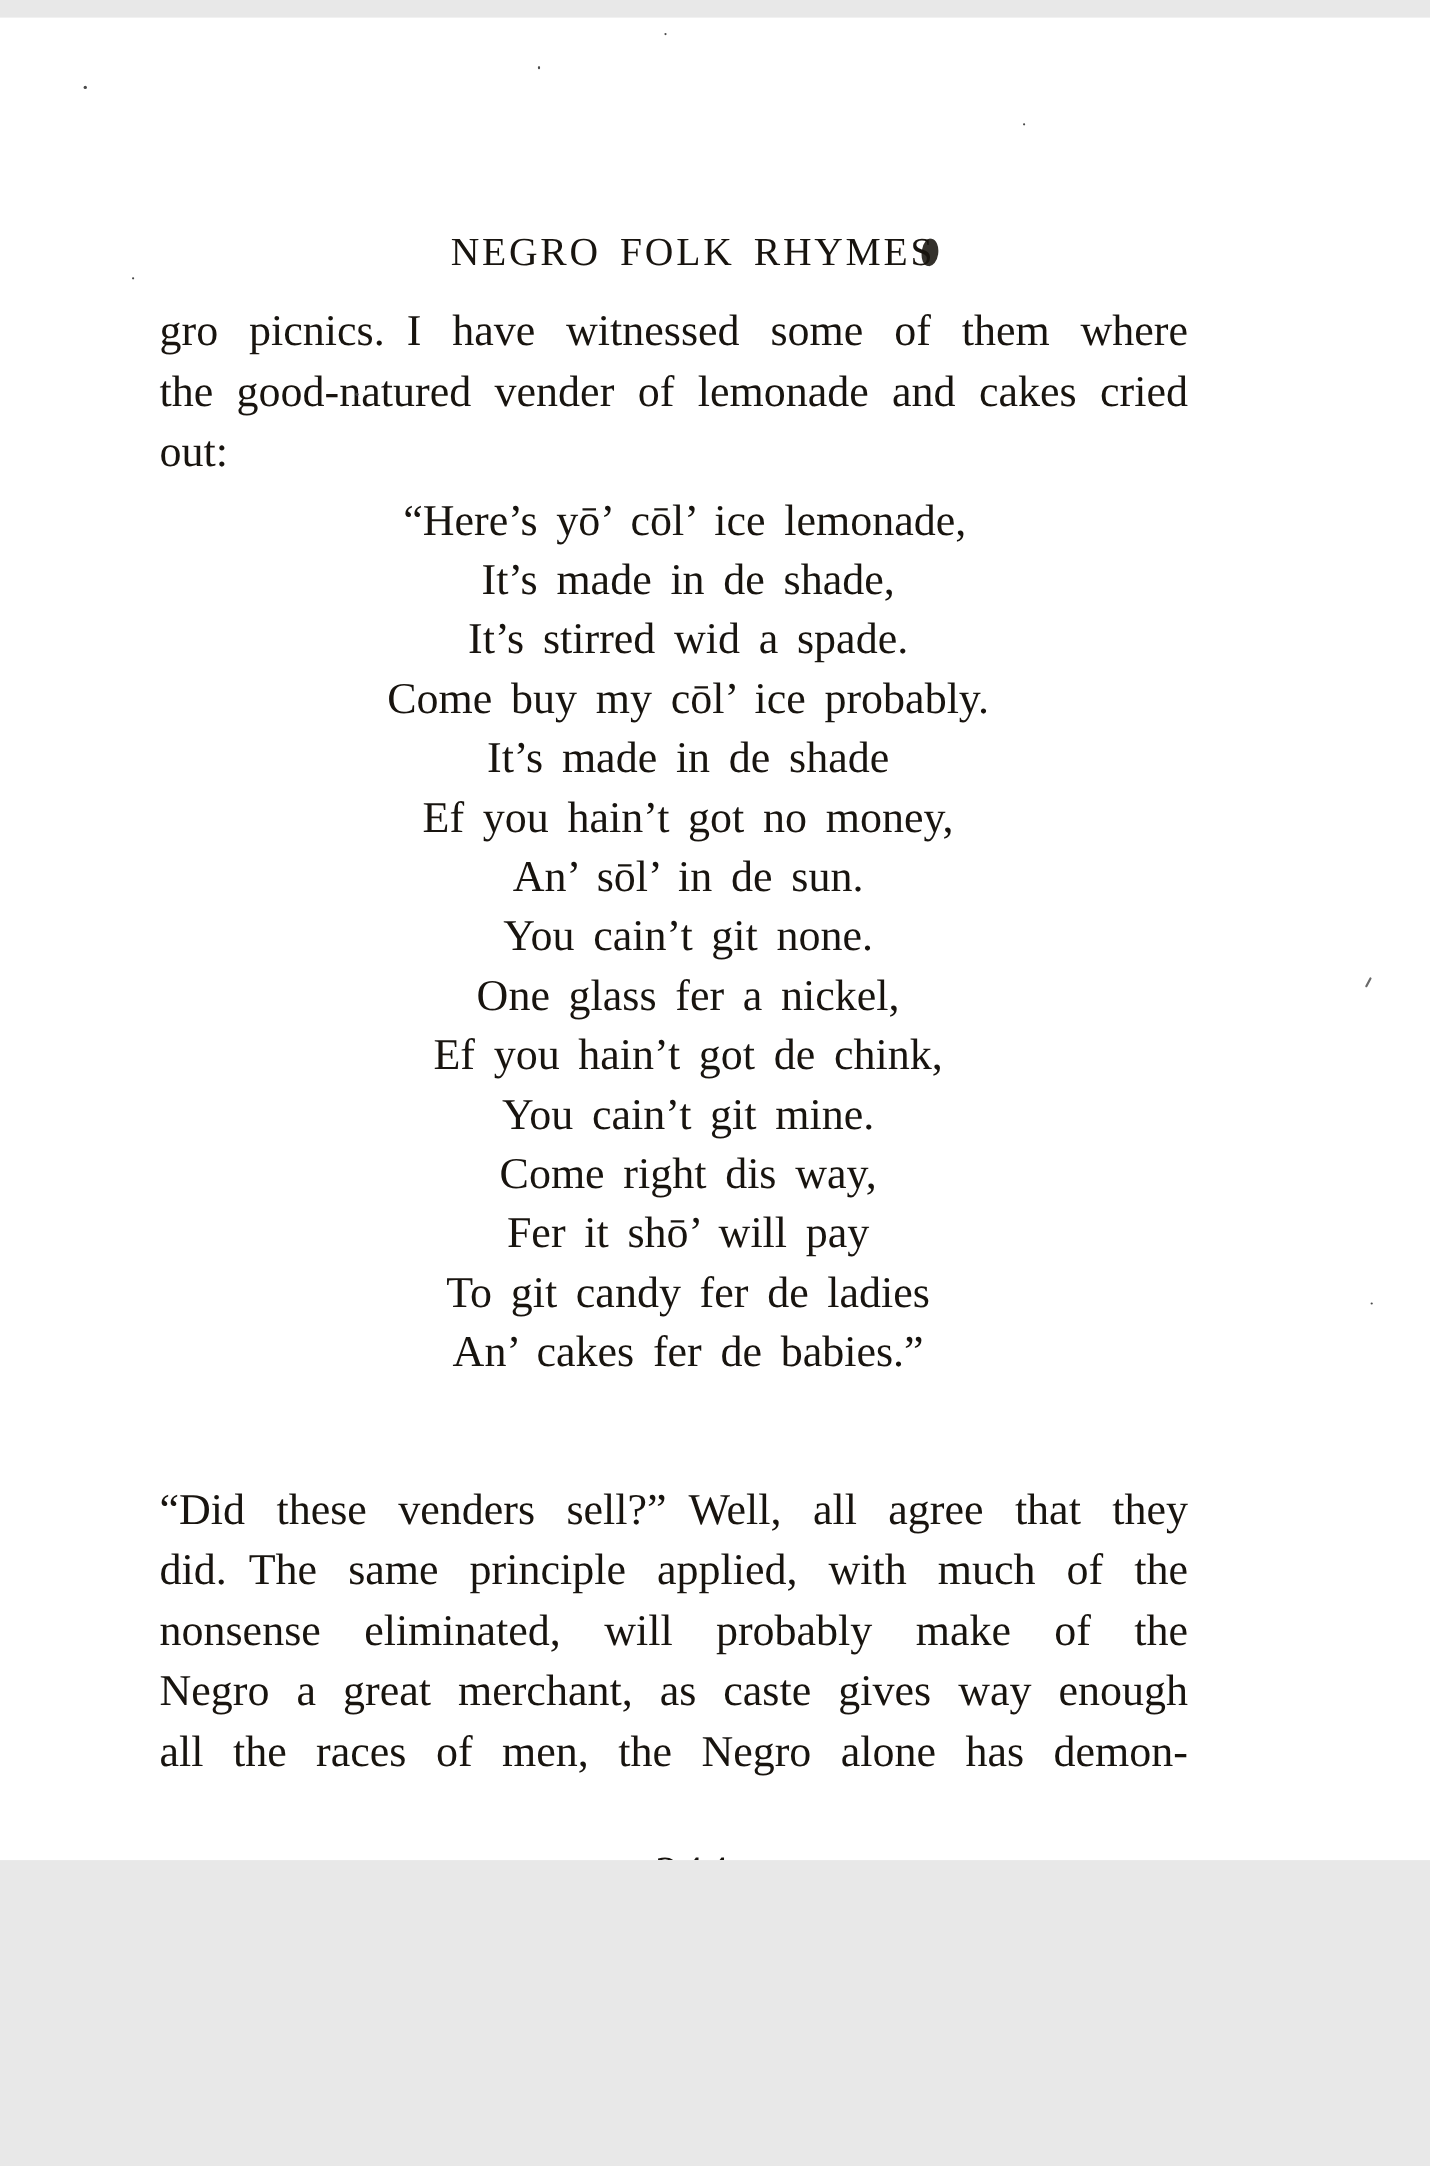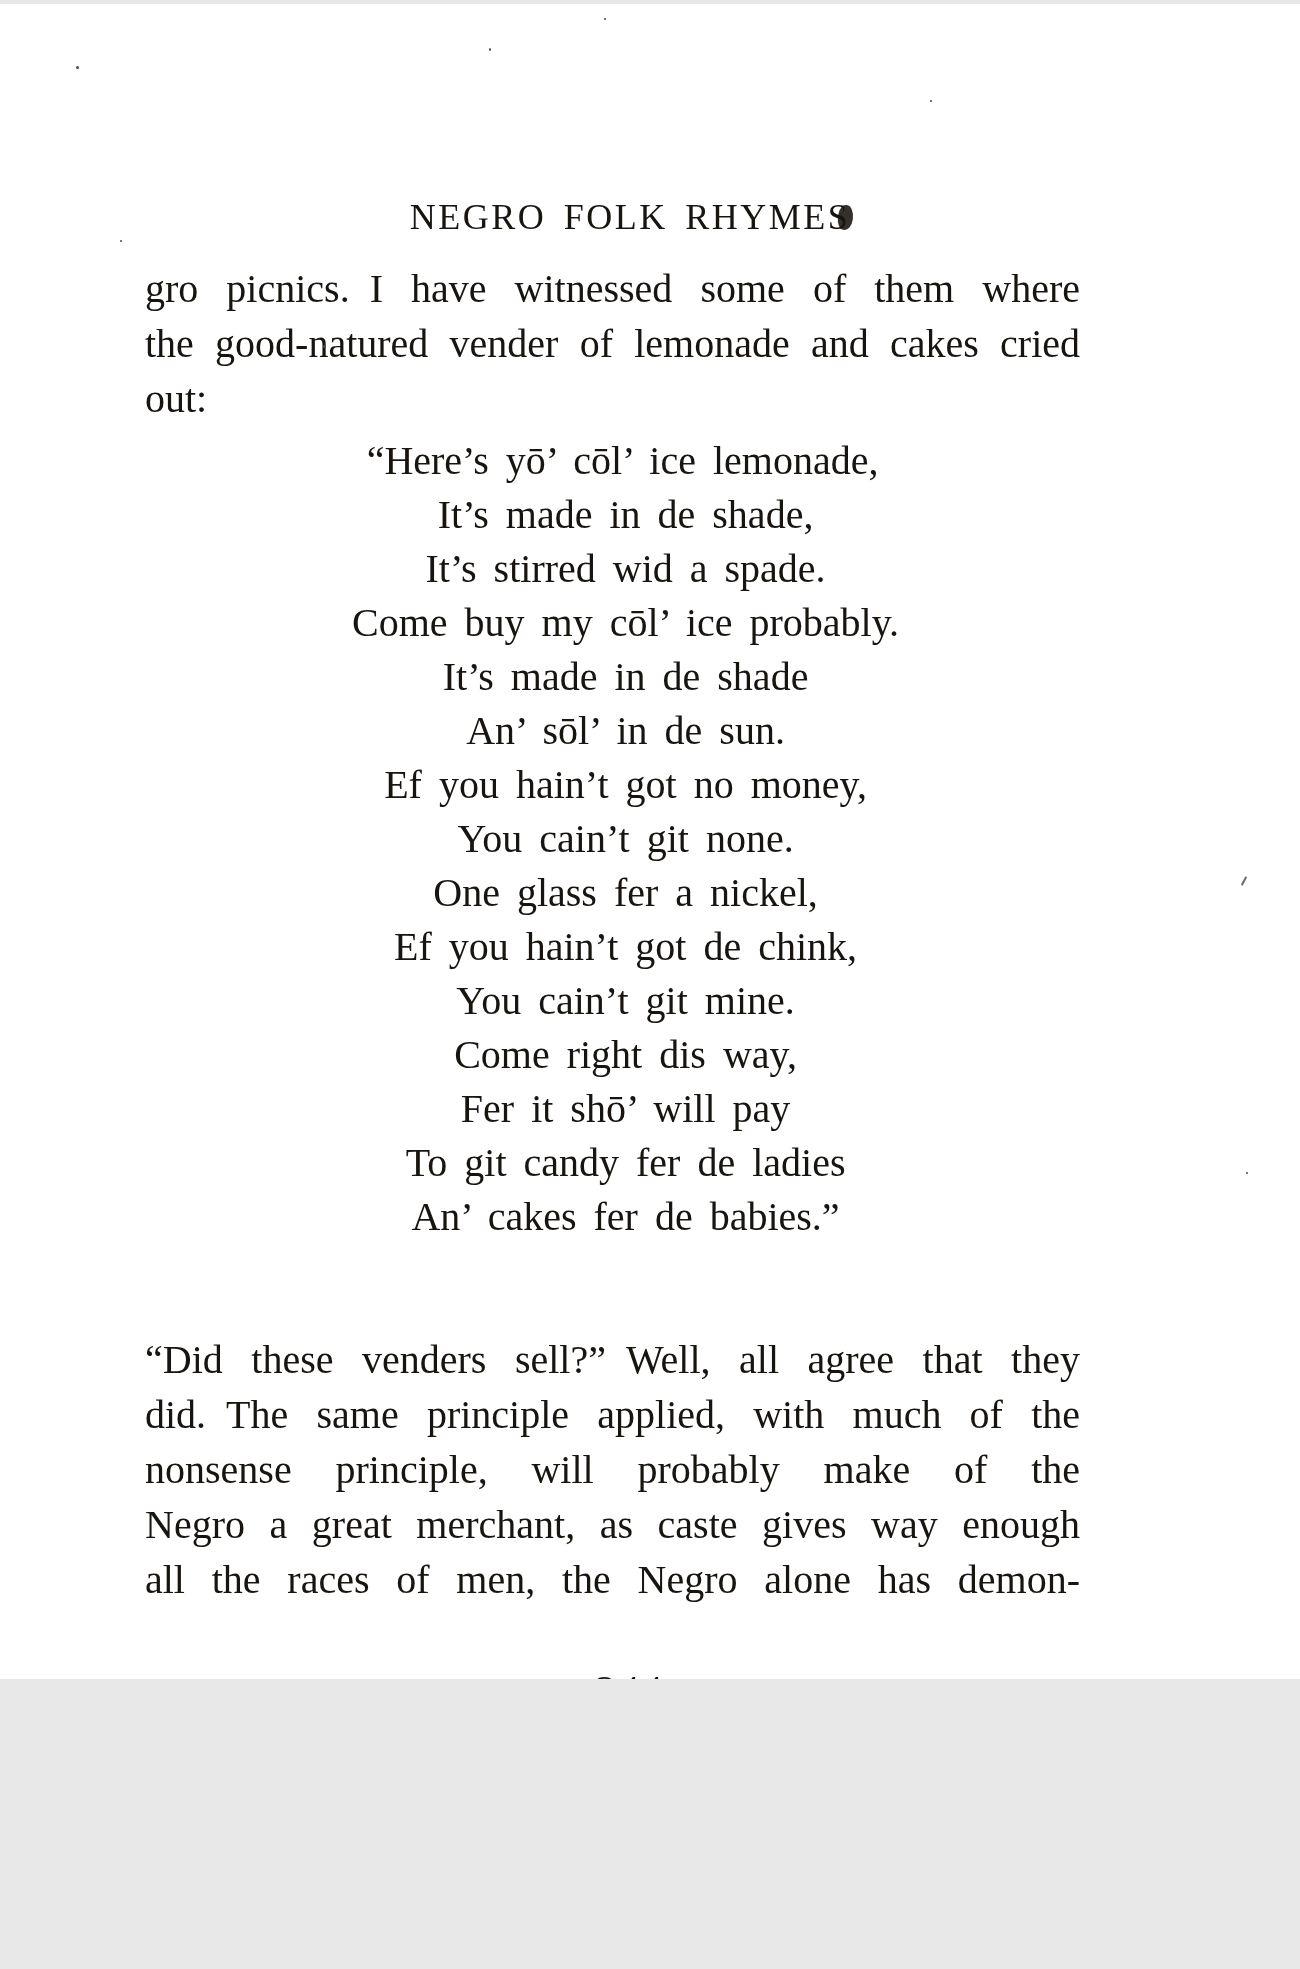--- a/index.html
+++ b/index.html
@@ -4,21 +4,21 @@
 <style>
   html, body { margin: 0; padding: 0; background: #e8e8e8; }
   .page {
     position: relative;
     width: 1300px;
     height: 1675px;
     background: #ffffff;
     font-family: "Liberation Serif", serif;
     color: #18140f;
     overflow: hidden;
-    margin: 4px auto;
+    margin: 16px auto;
   }
   .running-header {
     position: absolute;
     top: 192px;
     left: 0;
     width: 1260px;
     text-align: center;
     font-size: 36px;
     letter-spacing: 2.5px;
     word-spacing: 6px;
@@ -94,36 +94,36 @@
     <div class="jline">the good-natured vender of lemonade and cakes cried</div>
     <div class="lline">out:</div>
   </div>
 
   <div class="poem">
     <div class="pline first">“Here’s yō’ cōl’ ice lemonade,</div>
     <div class="pline">It’s made in de shade,</div>
     <div class="pline">It’s stirred wid a spade.</div>
     <div class="pline">Come buy my cōl’ ice probably.</div>
     <div class="pline">It’s made in de shade</div>
+    <div class="pline">Ef you hain’t got no money,</div>
     <div class="pline">An’ sōl’ in de sun.</div>
-    <div class="pline">Ef you hain’t got no money,</div>
     <div class="pline">You cain’t git none.</div>
     <div class="pline">One glass fer a nickel,</div>
     <div class="pline">Ef you hain’t got de chink,</div>
     <div class="pline">You cain’t git mine.</div>
     <div class="pline">Come right dis way,</div>
     <div class="pline">Fer it shō’ will pay</div>
     <div class="pline">To git candy fer de ladies</div>
     <div class="pline">An’ cakes fer de babies.”</div>
   </div>
 
   <div class="para para2">
     <div class="jline">“Did these venders sell?” Well, all agree that they</div>
     <div class="jline">did. The same principle applied, with much of the</div>
-    <div class="jline">nonsense principle, will probably make of the</div>
+    <div class="jline">nonsense eliminated, will probably make of the</div>
     <div class="jline">Negro a great merchant, as caste gives way enough</div>
     <div class="jline">all the races of men, the Negro alone has demon-</div>
   </div>
 
   <div class="page-number">244</div>
 
   <div class="speck" style="left:76px; top:62px; width:3px; height:3px;"></div>
   <div class="speck" style="left:604px; top:14px; width:2px; height:2px;"></div>
   <div class="speck" style="left:489px; top:44px; width:2px; height:3px;"></div>
   <div class="speck" style="left:930px; top:96px; width:2px; height:2px;"></div>

